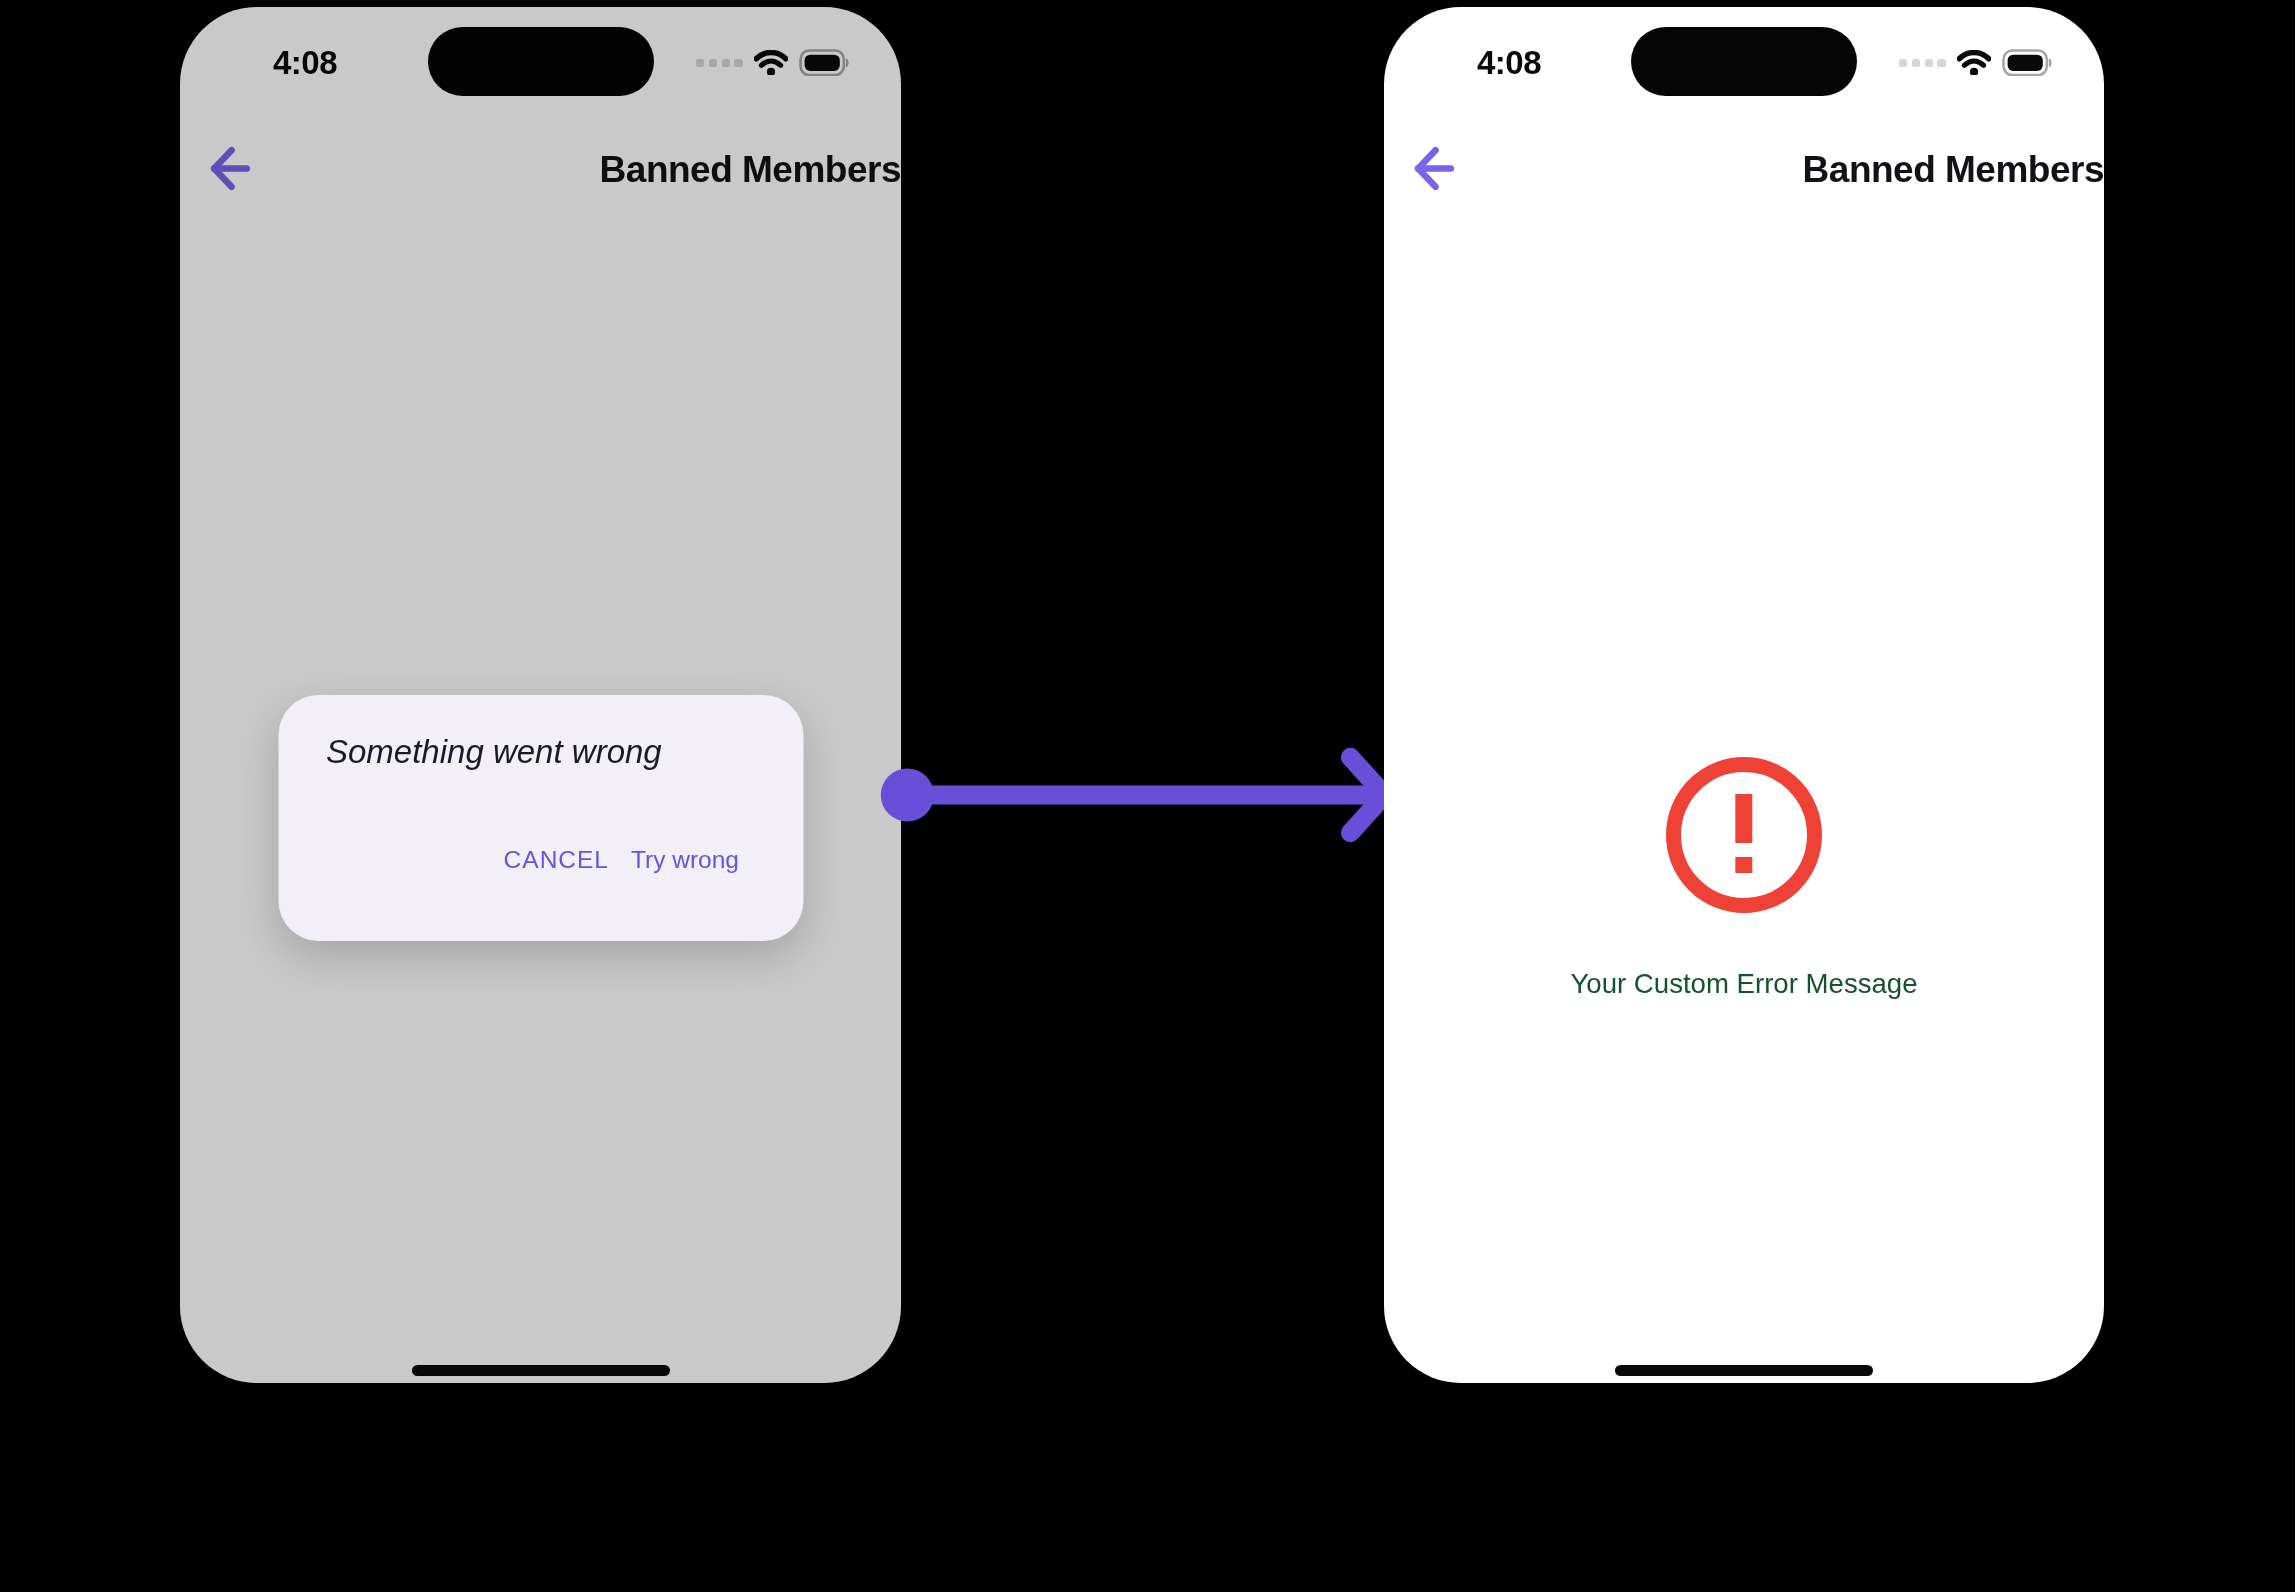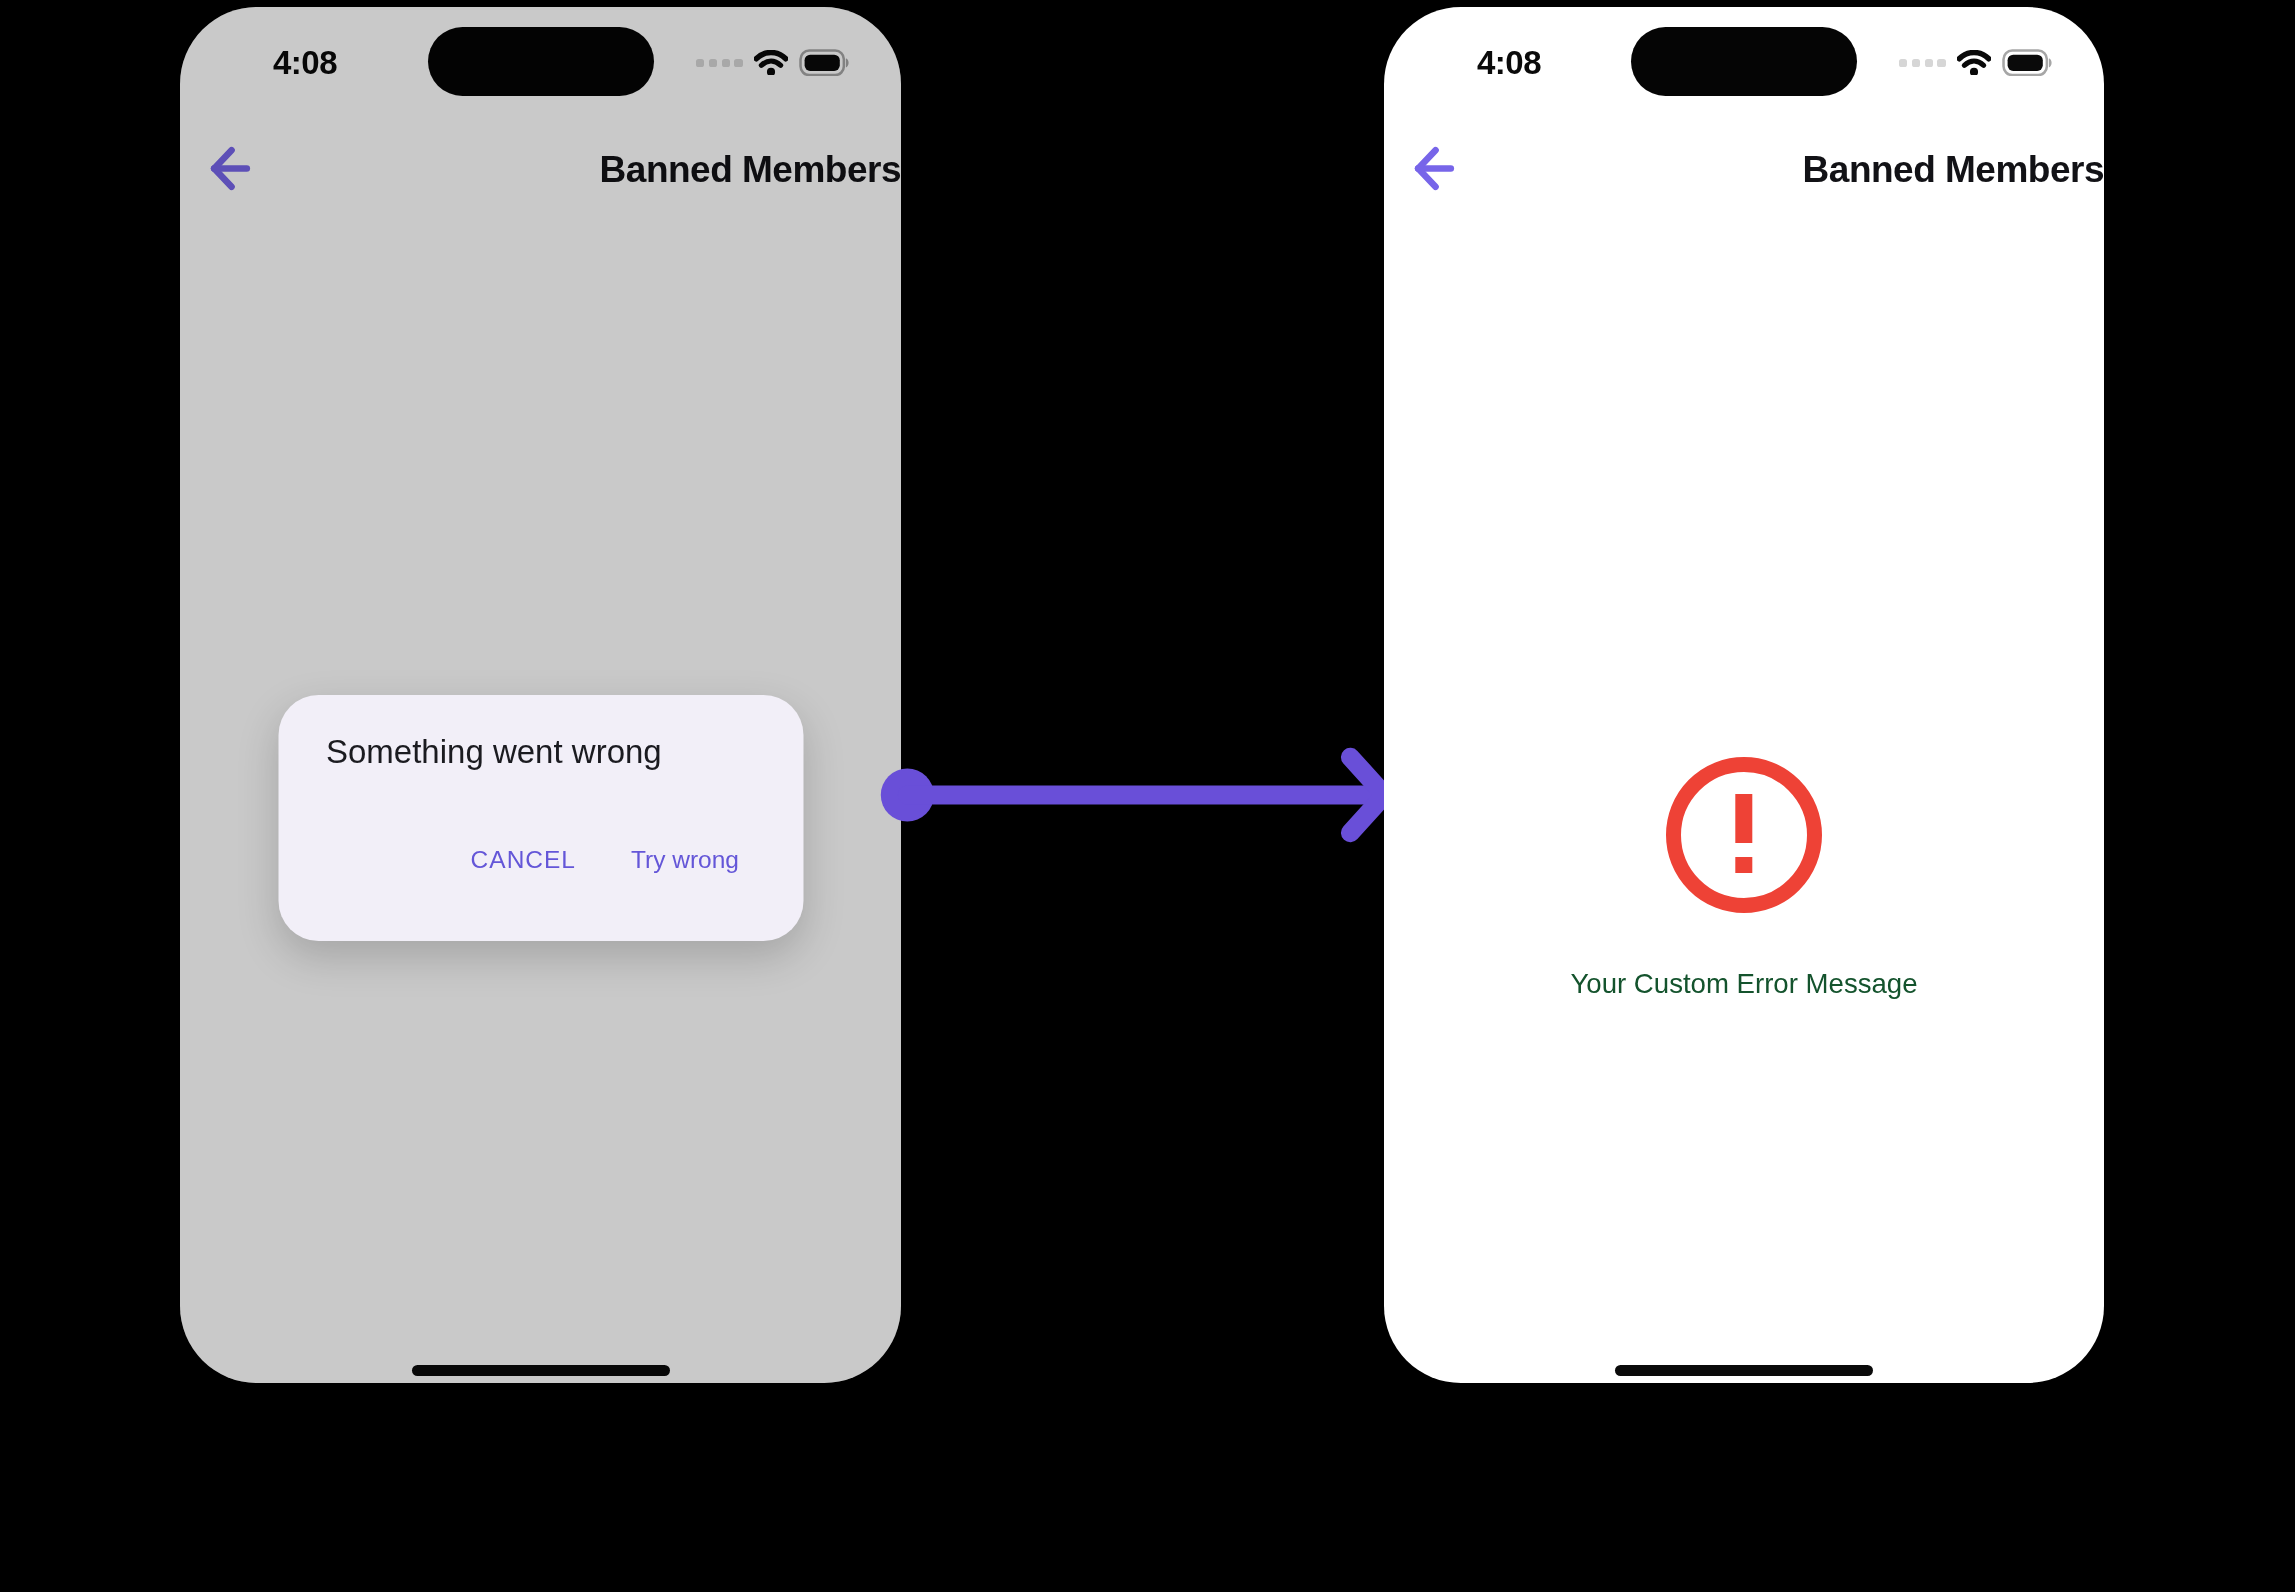--- a/index.html
+++ b/index.html
@@ -76,25 +76,25 @@
   
   .scrim{position:absolute;inset:0;background:var(--scrim);}
   .dialog{
     position:absolute;left:50%;top:688px;transform:translateX(-50%);
     width:525px;height:246px;border-radius:40px;
     background:var(--dialog-bg);
     box-shadow:0 15.3px 41px rgba(0,0,0,0.18);
   }
   .dialog-title{
     position:absolute;left:48px;top:38px;
-    font-size:33px;font-weight:400;color:#1b1b20;letter-spacing:0;
+    font-size:33px;font-weight:400;color:#1b1b20;letter-spacing:0;font-style:italic;
   }
   .dialog-actions{
     position:absolute;right:64px;top:151px;
-    display:flex;gap:55px;align-items:center;
+    display:flex;gap:22px;align-items:center;
   }
   .dialog-btn{
     background:none;border:none;cursor:pointer;
     font-family:"Liberation Sans", sans-serif;
     font-size:24.5px;font-weight:500;color:var(--dialog-button);
   }
   .dialog-btn.cancel{letter-spacing:1px;}
 
   
   .error-circle{

